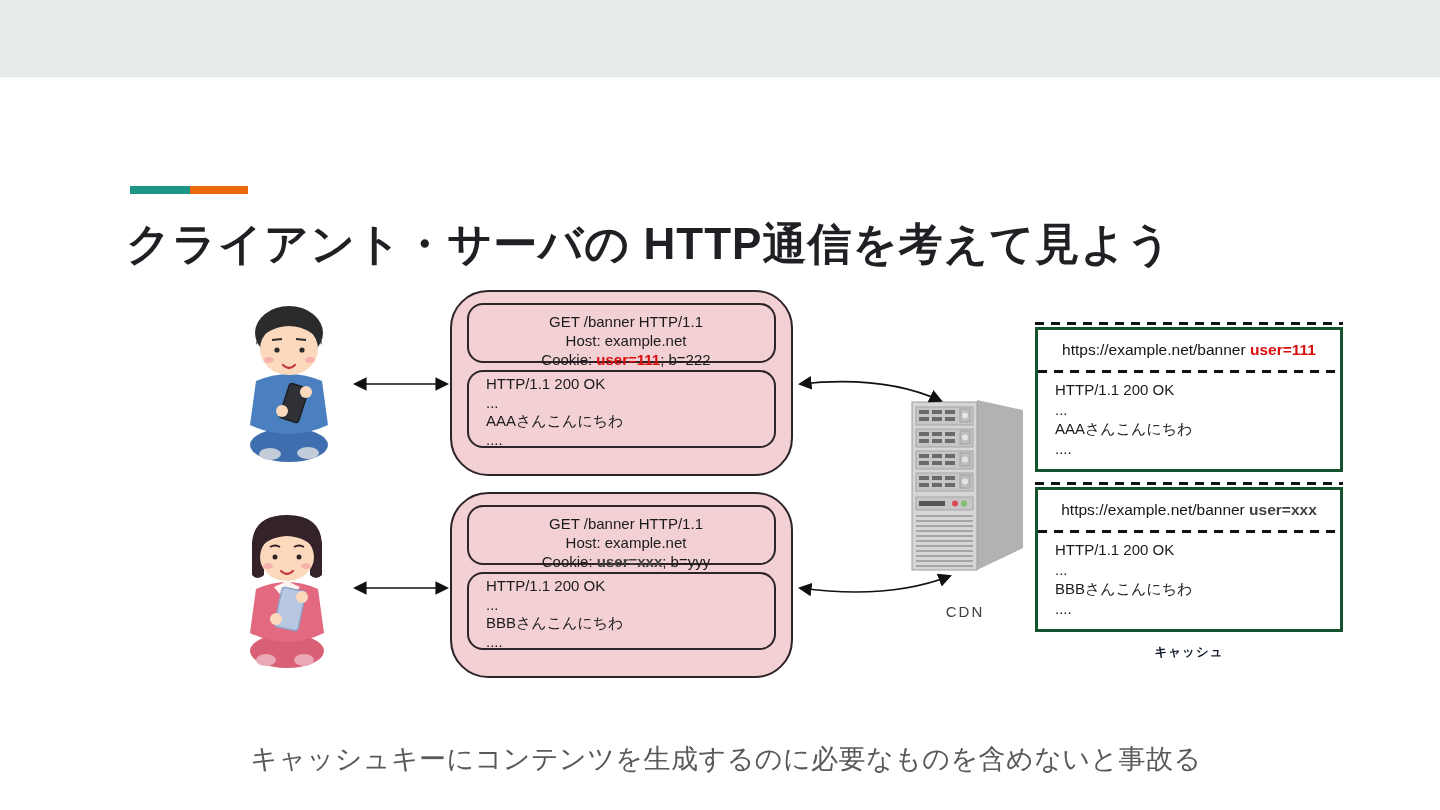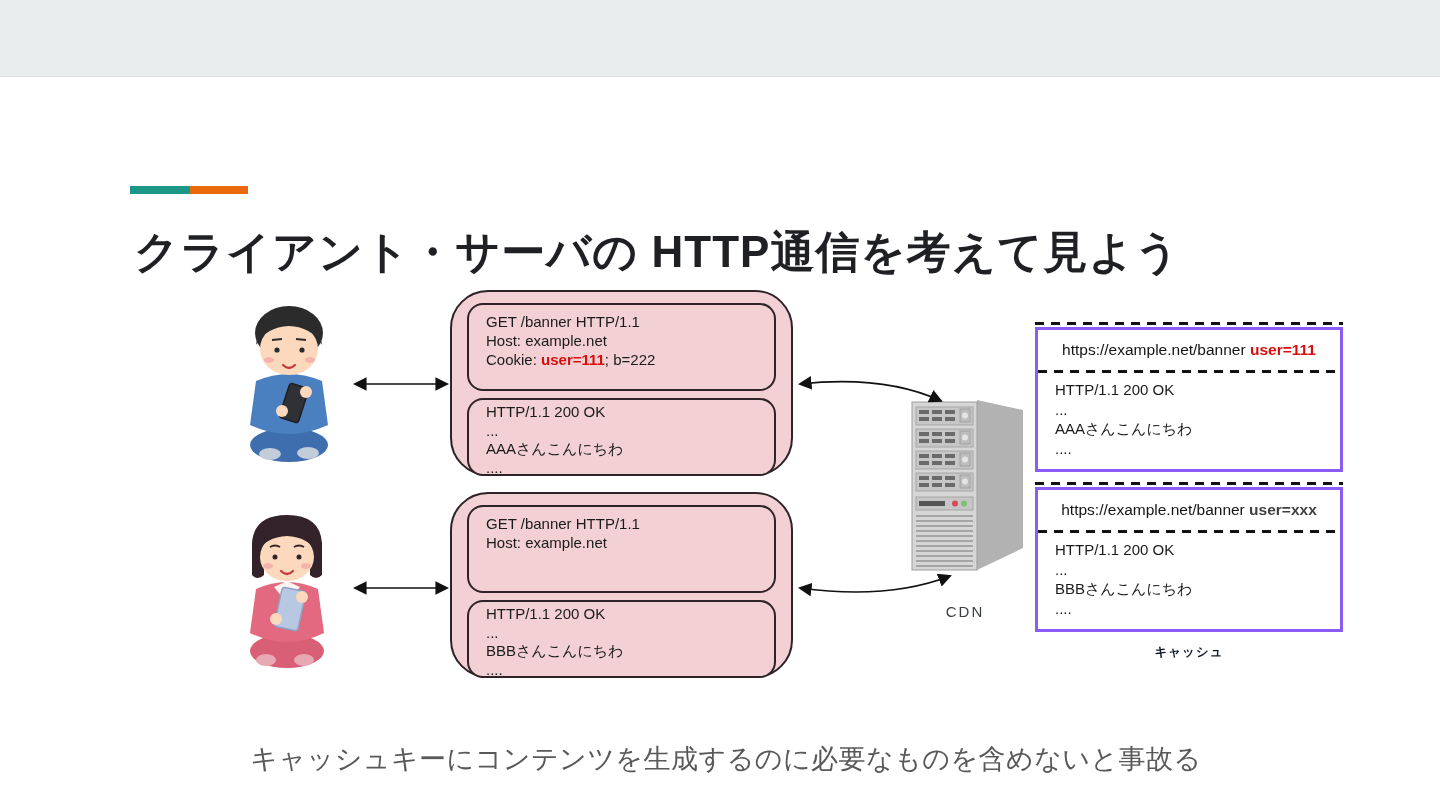--- a/index.html
+++ b/index.html
@@ -15,44 +15,44 @@
   .topband{left:0;top:0;width:1440px;height:76px;background:#e9eced;border-bottom:1px solid #e0e4e5;}
 
   
   .accent{left:130px;top:186px;height:8px;display:flex;}
   .bar{display:block;height:8px;}
   .bar.teal{width:60px;background:#1d9688;}
   .bar.orange{width:58px;background:#e9690c;}
 
   
   .title{
-    left:126px;top:218px;width:1200px;margin:8px;
+    left:126px;top:218px;width:1200px;margin:0;
     font-size:44px;line-height:52px;font-weight:900;letter-spacing:1px;
     color:#1f2023;white-space:nowrap;
   }
 
   
   .bubble{
     width:343px;height:186px;background:#f2d0d3;
     border:2px solid #2e2327;border-radius:38px;
     box-sizing:border-box;padding:11px 15px 0 15px;
   }
   .msg{
     background:#f2d0d3;border:2px solid #2e2327;border-radius:16px;
     box-sizing:border-box;font-size:15px;line-height:19px;
     padding:7px 8px 4px 17px;color:#1b1b1b;
   }
-  .msg.req{height:88px;margin-bottom:7px;}
+  .msg.req{height:60px;margin-bottom:7px;text-align:center;}
   .msg.res{height:78px;padding-top:3px;line-height:18.5px;}
   .hl-red{color:#da0d0d;font-weight:700;}
   .hl-blue{color:#404040;font-weight:700;}
 
   
   .cache{
-    width:308px;height:145px;background:#ffffff;border:3px solid #8b5cf6;
+    width:308px;height:145px;background:#ffffff;border:3px solid #14532d;
     box-sizing:border-box;position:absolute;
   }
   .cache::before{ 
     content:"";position:absolute;left:-3px;right:-3px;top:-8px;height:3px;
     background:repeating-linear-gradient(90deg,#121212 0 9px,transparent 9px 16px);
   }
   .cache-head{
     height:40px;display:flex;align-items:center;justify-content:center;
     font-size:15.5px;white-space:pre;color:#141414;
   }
@@ -144,20 +144,21 @@
     <div>...</div>
     <div>AAAさんこんにちわ</div>
     <div>....</div>
   </div>
 </div>
 
 <div class="abs bubble" style="left:450px;top:492px;">
   <div class="msg req">
     <div>GET /banner HTTP/1.1</div>
     <div>Host: example.net</div>
+    <div><span>Cookie: </span><span class="hl-blue">user=xxx</span><span>; b=yyy</span></div>
   </div>
   <div class="msg res">
     <div>HTTP/1.1 200 OK</div>
     <div>...</div>
     <div>BBBさんこんにちわ</div>
     <div>....</div>
   </div>
 </div>
 
 <svg class="abs" style="left:905px;top:396px;" width="120" height="178" viewBox="0 0 120 178">

